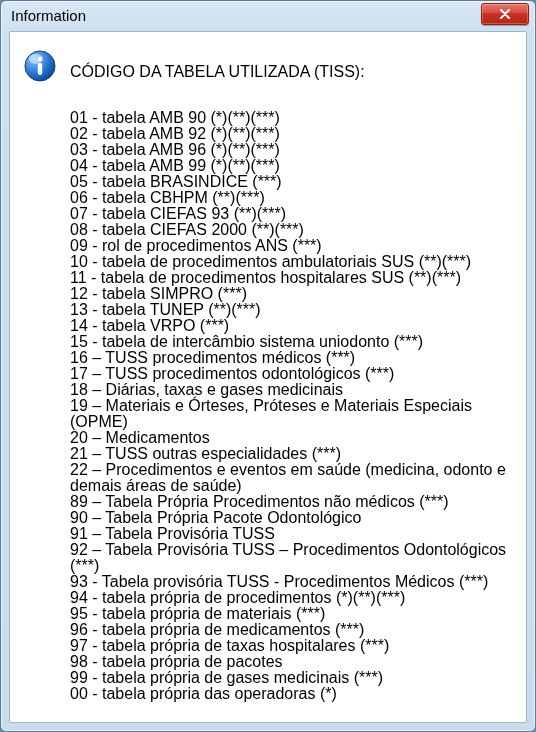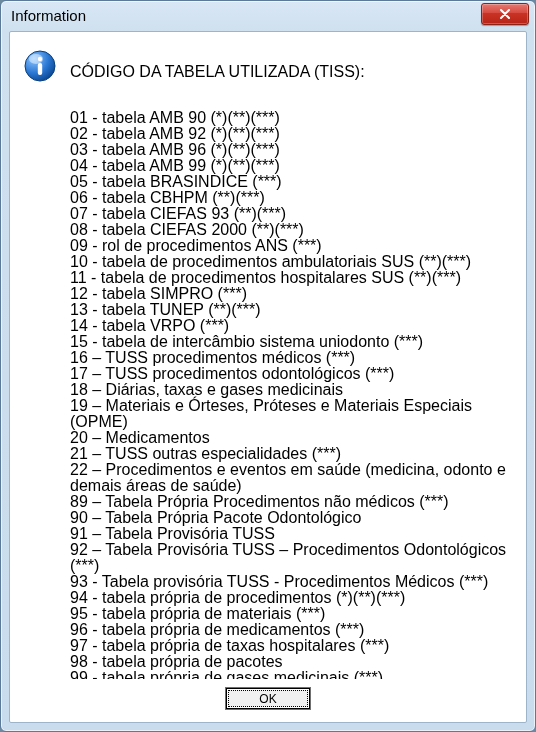--- a/index.html
+++ b/index.html
@@ -151,18 +151,15 @@
         </svg>
       </div>
 
       <div class="text-col">
         <div class="heading">CÓDIGO DA TABELA UTILIZADA (TISS):</div>
         <div class="list" id="lines"><div>01 - tabela AMB 90 (*)(**)(***)</div><div>02 - tabela AMB 92 (*)(**)(***)</div><div>03 - tabela AMB 96 (*)(**)(***)</div><div>04 - tabela AMB 99 (*)(**)(***)</div><div>05 - tabela BRASINDICE (***)</div><div>06 - tabela CBHPM (**)(***)</div><div>07 - tabela CIEFAS 93 (**)(***)</div><div>08 - tabela CIEFAS 2000 (**)(***)</div><div>09 - rol de procedimentos ANS (***)</div><div>10 - tabela de procedimentos ambulatoriais SUS (**)(***)</div><div>11 - tabela de procedimentos hospitalares SUS (**)(***)</div><div>12 - tabela SIMPRO (***)</div><div>13 - tabela TUNEP (**)(***)</div><div>14 - tabela VRPO (***)</div><div>15 - tabela de intercâmbio sistema uniodonto (***)</div><div>16 – TUSS procedimentos médicos (***)</div><div>17 – TUSS procedimentos odontológicos (***)</div><div>18 – Diárias, taxas e gases medicinais</div><div>19 – Materiais e Órteses, Próteses e Materiais Especiais (OPME)</div><div>20 – Medicamentos</div><div>21 – TUSS outras especialidades (***)</div><div>22 – Procedimentos e eventos em saúde (medicina, odonto e demais áreas de saúde)</div><div>89 – Tabela Própria Procedimentos não médicos (***)</div><div>90 – Tabela Própria Pacote Odontológico</div><div>91 – Tabela Provisória TUSS</div><div>92 – Tabela Provisória TUSS – Procedimentos Odontológicos (***)</div><div>93 - Tabela provisória TUSS - Procedimentos Médicos (***)</div><div>94 - tabela própria de procedimentos (*)(**)(***)</div><div>95 - tabela própria de materiais (***)</div><div>96 - tabela própria de medicamentos (***)</div><div>97 - tabela própria de taxas hospitalares (***)</div><div>98 - tabela própria de pacotes</div><div>99 - tabela própria de gases medicinais (***)</div><div>00 - tabela própria das operadoras (*)</div></div>
         
       </div>
     </div>
 
-    <div class="footer">
-      <button class="ok-btn">OK</button>
-    </div>
   </div>
 
 </div>
 
 </body></html>

